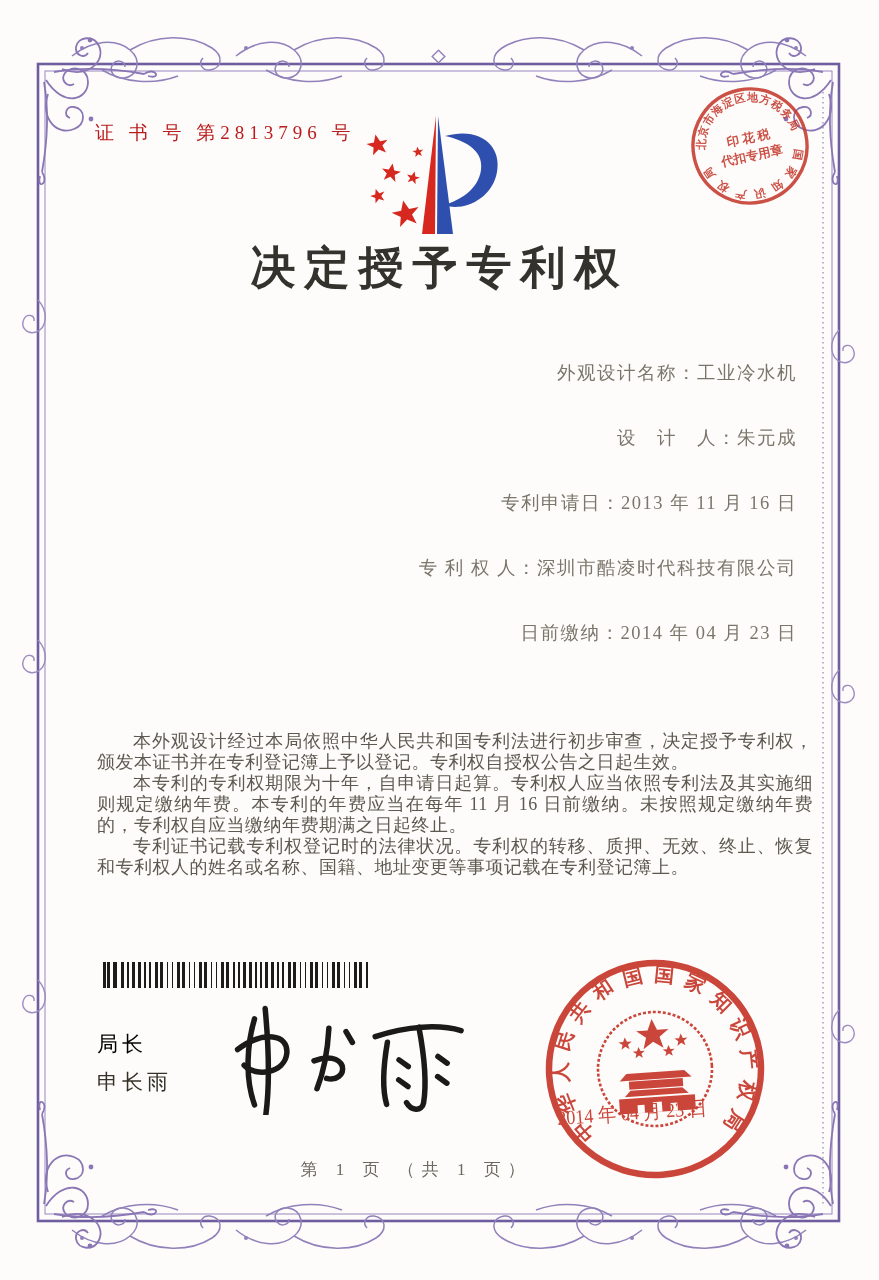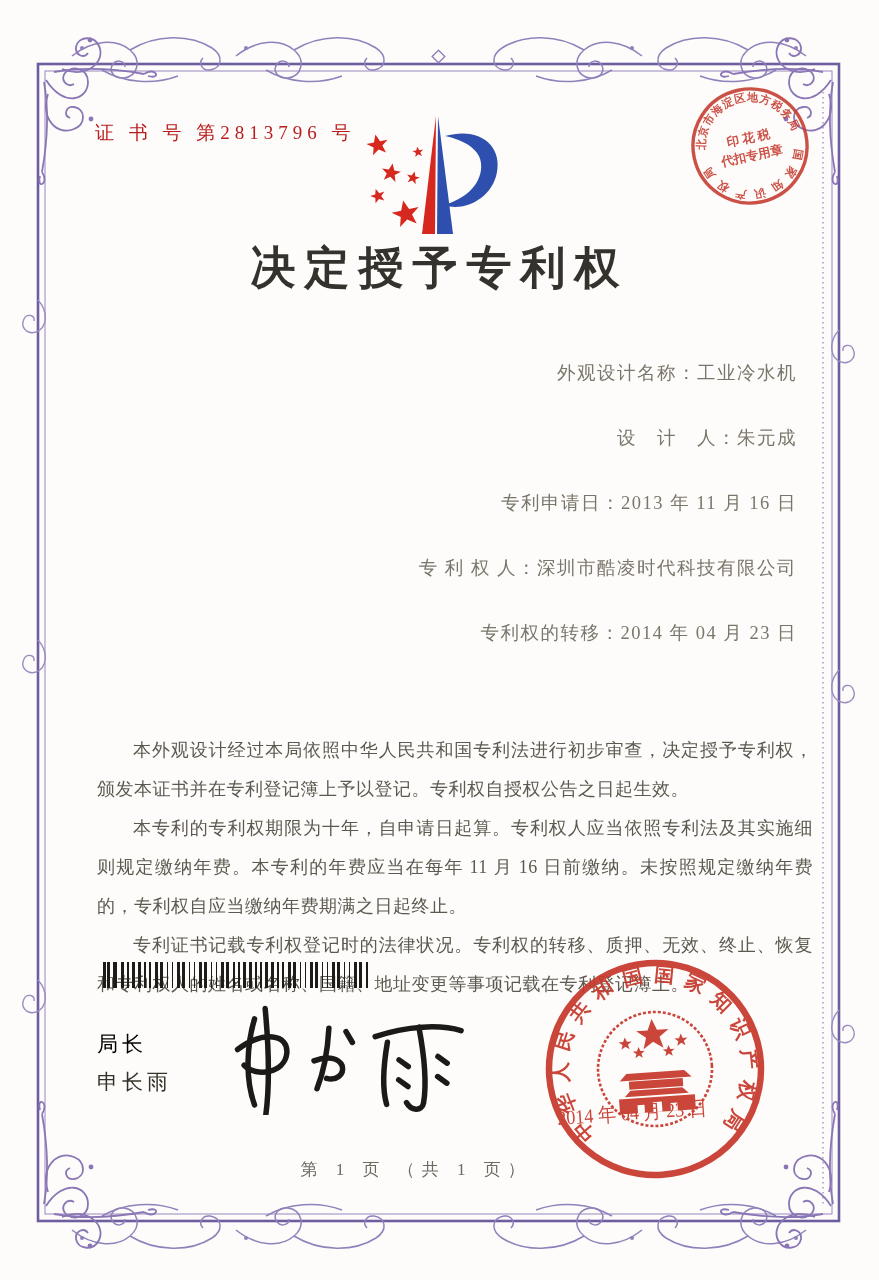--- a/index.html
+++ b/index.html
@@ -11,21 +11,21 @@
   .abs{position:absolute;}
   
   .cert-no{left:95px;top:120px;font-size:19px;letter-spacing:5px;color:#b91c1c;}
   
   .title{left:0;top:238px;width:879px;text-align:center;font-size:45px;
          letter-spacing:9px;color:#34322d;font-weight:600;}
   
   .fields{left:97px;top:360px;width:700px;text-align:right;}
   .field{height:65px;font-size:18.5px;color:#7b766b;letter-spacing:1.5px;white-space:nowrap;}
   
-  .paras{left:97px;top:731px;width:716px;font-size:18px;line-height:39px;
+  .paras{left:97px;top:731px;width:716px;font-size:18px;line-height:21px;
          color:#5d5950;text-align:justify;}
   .paras p{margin:0;text-indent:2em;letter-spacing:0.5px;}
   
   .barcode{left:103px;top:962px;width:238px;height:26px;font-size:0;white-space:nowrap;}
   .barcode span{display:inline-block;height:100%;background:#1d1c19;vertical-align:top;}
   
   .signer-title{left:97px;top:1030px;font-size:21px;letter-spacing:4px;color:#000000;}
   .signer-name{left:97px;top:1068px;font-size:21px;letter-spacing:4px;color:#343129;}
   .signature-svg{left:208px;top:1000px;}
   
@@ -109,21 +109,21 @@
     </g>
   </svg>
 
   <div class="abs title">决定授予专利权</div>
 
   <div class="abs fields">
     <div class="field"><span>外观设计名称：</span><span>工业冷水机</span></div>
     <div class="field"><span>设　计　人：</span><span>朱元成</span></div>
     <div class="field"><span>专利申请日：</span><span>2013 年 11 月 16 日</span></div>
     <div class="field"><span>专 利 权 人：</span><span>深圳市酷凌时代科技有限公司</span></div>
-    <div class="field"><span>专利权的转移：</span><span>2014 年 04 月 23 日</span></div>
+    <div class="field"><span>日前缴纳：</span><span>2014 年 04 月 23 日</span></div>
   </div>
 
   <div class="abs paras">
     <p>本外观设计经过本局依照中华人民共和国专利法进行初步审查，决定授予专利权，颁发本证书并在专利登记簿上予以登记。专利权自授权公告之日起生效。</p>
     <p>本专利的专利权期限为十年，自申请日起算。专利权人应当依照专利法及其实施细则规定缴纳年费。本专利的年费应当在每年 11 月 16 日前缴纳。未按照规定缴纳年费的，专利权自应当缴纳年费期满之日起终止。</p>
     <p>专利证书记载专利权登记时的法律状况。专利权的转移、质押、无效、终止、恢复和专利权人的姓名或名称、国籍、地址变更等事项记载在专利登记簿上。</p>
   </div>
 
   <div class="abs barcode"><span style="width:3.0px;margin-right:1.2px"></span><span style="width:3.0px;margin-right:2.4px"></span><span style="width:4.5px;margin-right:3.6px"></span><span style="width:3.0px;margin-right:3.6px"></span><span style="width:1.5px;margin-right:3.6px"></span><span style="width:3.0px;margin-right:2.4px"></span><span style="width:3.0px;margin-right:3.6px"></span><span style="width:1.5px;margin-right:3.6px"></span><span style="width:1.5px;margin-right:3.6px"></span><span style="width:3.0px;margin-right:2.4px"></span><span style="width:3.0px;margin-right:3.6px"></span><span style="width:1.5px;margin-right:3.6px"></span><span style="width:1.5px;margin-right:3.6px"></span><span style="width:3.0px;margin-right:2.4px"></span><span style="width:3.0px;margin-right:3.6px"></span><span style="width:1.5px;margin-right:3.6px"></span><span style="width:1.5px;margin-right:3.6px"></span><span style="width:3.0px;margin-right:2.4px"></span><span style="width:3.0px;margin-right:3.6px"></span><span style="width:1.5px;margin-right:3.6px"></span><span style="width:1.5px;margin-right:3.6px"></span><span style="width:3.0px;margin-right:2.4px"></span><span style="width:3.0px;margin-right:3.6px"></span><span style="width:1.5px;margin-right:3.6px"></span><span style="width:1.5px;margin-right:3.6px"></span><span style="width:3.0px;margin-right:2.4px"></span><span style="width:3.0px;margin-right:3.6px"></span><span style="width:1.5px;margin-right:3.6px"></span><span style="width:1.5px;margin-right:3.6px"></span><span style="width:3.0px;margin-right:2.4px"></span><span style="width:3.0px;margin-right:3.6px"></span><span style="width:1.5px;margin-right:3.6px"></span><span style="width:1.5px;margin-right:3.6px"></span><span style="width:3.0px;margin-right:2.4px"></span><span style="width:3.0px;margin-right:3.6px"></span><span style="width:1.5px;margin-right:3.6px"></span><span style="width:1.5px;margin-right:3.6px"></span><span style="width:3.0px;margin-right:2.4px"></span><span style="width:3.0px;margin-right:3.6px"></span><span style="width:1.5px;margin-right:3.6px"></span><span style="width:1.5px;margin-right:3.6px"></span><span style="width:3.0px;margin-right:2.4px"></span><span style="width:3.0px;margin-right:3.6px"></span><span style="width:1.5px;margin-right:3.6px"></span><span style="width:1.5px;margin-right:3.6px"></span><span style="width:3.0px;margin-right:2.4px"></span><span style="width:3.0px;margin-right:3.6px"></span><span style="width:1.5px;margin-right:3.6px"></span></div>
 

